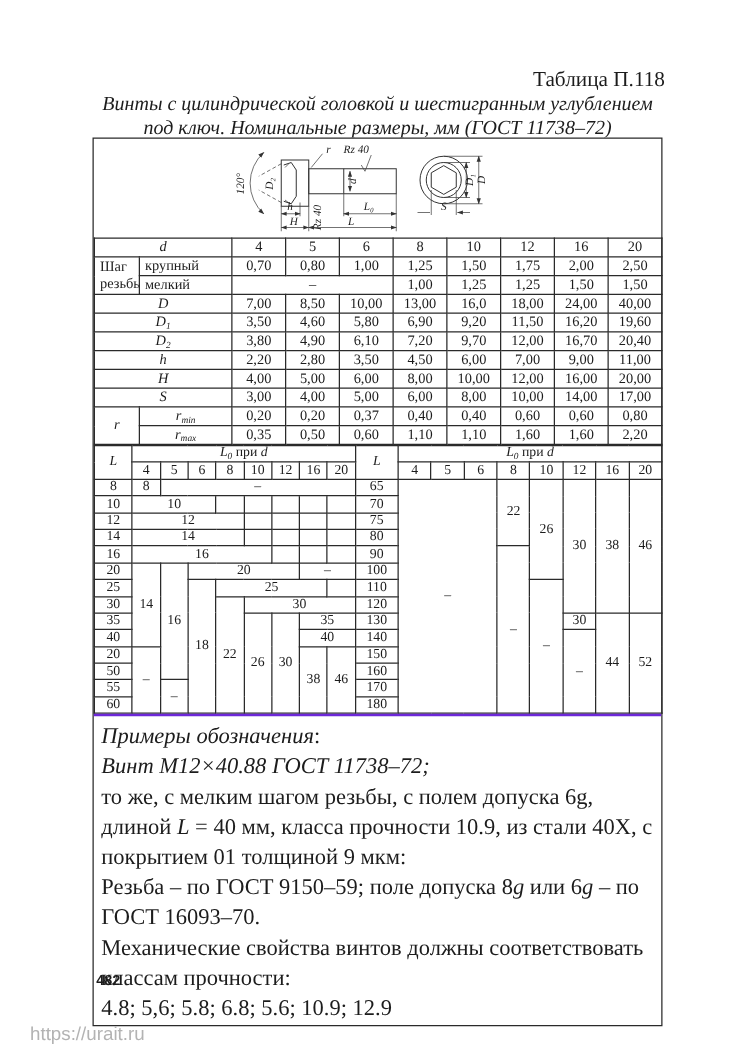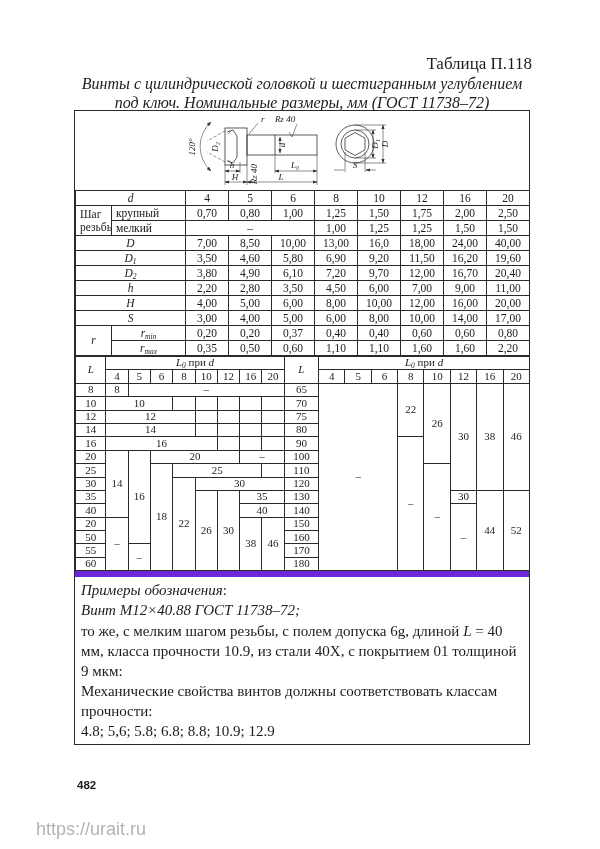--- a/index.html
+++ b/index.html
@@ -9,23 +9,23 @@
   #table-label{top:54px;right:68px;font-size:17px}
   #title-block{top:75px;left:74px;width:456px;text-align:center;font-size:16px;font-style:italic;line-height:1.18}
   #frame{top:110px;left:74px;width:456px;border:1px solid #2a2a2a;box-sizing:border-box;background:#fff}
   #drawing-section{height:79px;position:relative}
   table{border-collapse:collapse;table-layout:fixed;width:455px;margin:0}
   td{border:1px solid #2a2a2a;text-align:center;vertical-align:middle;padding:0;line-height:1.05;overflow:hidden}
   #dim-table td{height:14px;font-size:11.5px}
   #len-table td{height:12.4px;font-size:11px}
   td.al{text-align:left;padding-left:4px}
   sub{font-size:7.5px;vertical-align:-2px;line-height:0}
-  #examples-section{padding:3px 6px 2px 6px;font-size:15px;line-height:1.345;border-top:6px solid #6d28d9}
+  #examples-section{padding:3px 6px 2px 6px;font-size:18px;line-height:1.345;border-top:2px solid #6d28d9}
   #page-number{top:779px;left:77px;font-family:Liberation Sans, sans-serif;font-weight:bold;font-size:11.5px}
-  #watermark{top:819px;left:36px;font-family:"Liberation Sans",sans-serif;font-size:18px;color:#b3b3b3}
+  #watermark{top:819px;left:24px;font-family:"Liberation Sans",sans-serif;font-size:15px;color:#b3b3b3}
   .dline{stroke:#333;stroke-width:0.8;fill:none}
   .dthin{stroke:#444;stroke-width:0.6;fill:none}
   .dlabel{font:italic 9px "Liberation Serif",serif;fill:#1c1c1c}
 </style>
 </head>
 <body>
 
 <div class="abs" id="table-label">Таблица П.118</div>
 
 <div class="abs" id="title-block">
@@ -378,20 +378,21 @@
           <td><span>60</span></td>
           <td><span>180</span></td>
         </tr>
       </tbody>
   </table>
 
   <div id="examples-section">
       <div><span class="it">Примеры обозначения</span><span>:</span></div>
       <div><span class="it">Винт М12×40.88 ГОСТ 11738–72;</span></div>
       <div><span>то же, с мелким шагом резьбы, с полем допуска 6g, длиной </span><span class="it">L</span><span> = 40 мм, класса прочности 10.9, из стали 40Х, с покрытием 01 толщиной 9 мкм:</span></div>
+      <div><span>Резьба – по ГОСТ 9150–59; поле допуска 8</span><span class="it">g</span><span> или 6</span><span class="it">g</span><span> – по ГОСТ 16093–70.</span></div>
       <div><span>Механические свойства винтов должны соответствовать классам прочности:</span></div>
-      <div><span>4.8; 5,6; 5.8; 6.8; 8.8; 10.9; 12.9</span></div>
+      <div><span>4.8; 5,6; 5.8; 6.8; 5.6; 10.9; 12.9</span></div>
     </div>
 
 </div>
 
 <div class="abs" id="page-number">482</div>
 <div class="abs" id="watermark">https://urait.ru</div>
 
 </body></html>

